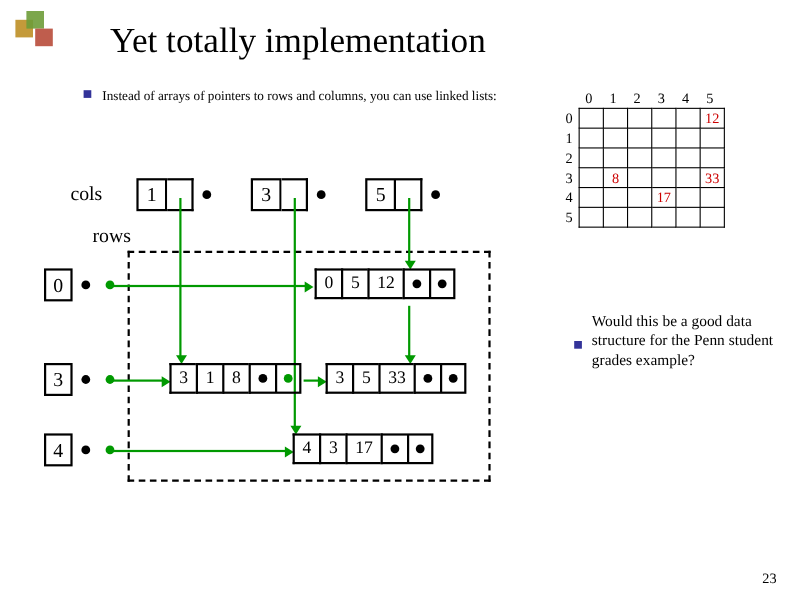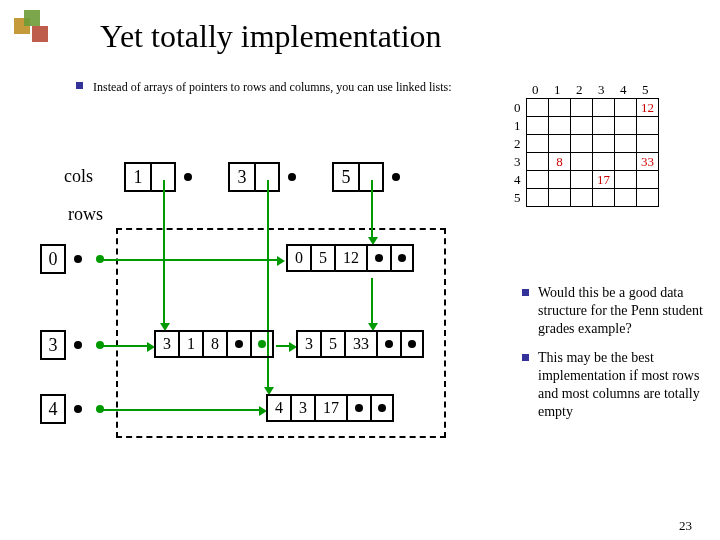--- a/index.html
+++ b/index.html
@@ -32,21 +32,21 @@
   }
   .bullet {
     display:inline-block;
     width:7px; height:7px;
     background:#333399;
     margin-right: 10px;
     vertical-align: 2px;
   }
   
   .cols-label { position:absolute; font-family: "Comic Sans MS", cursive; font-size:18px; }
-  .rows-label { position:absolute; font-family: "Comic Sans MS", cursive; font-size:18px; }
+  .rows-label { position:absolute; font-family: "Comic Sans MS", cursive; font-size:18px;margin-left:16px; }
   .box { position:absolute; border:2px solid #000; background:#fff; display:flex; align-items:center; justify-content:center; font-size:18px; }
   .box.num { font-family: "Times New Roman", serif; }
   .dot { position:absolute; width:8px; height:8px; border-radius:50%; background:#000; }
   .dotg { position:absolute; width:8px; height:8px; border-radius:50%; background:#009900; }
 
   
   .dashed {
     position:absolute;
     border:2px dashed #000;
   }
@@ -71,23 +71,23 @@
   .grid { position:absolute; border-collapse:collapse; }
   .grid td { border:1px solid #000; width:22px; height:18px; text-align:center; font-family:"Comic Sans MS",cursive; font-size:13px; color:#c00; padding:0; }
   .glabel { position:absolute; font-family:"Times New Roman",serif; font-size:13px; }
   .sidetext {
     position:absolute;
     top: 284px; left: 522px;
     width: 190px;
     font-size:14px;
     line-height:1.3;
   }
-  .sidetext .item { display:flex; margin-bottom:10px; }
+  .sidetext .item { display:flex; margin-bottom:10px;align-items:center; }
   .sidetext .b { width:7px; height:7px; background:#333399; margin:5px 9px 0 0; flex-shrink:0; }
-  .pagenum { position:absolute; bottom:6px; right:28px; font-size:13px;text-align:center; }
+  .pagenum { position:absolute; bottom:6px; right:14px; font-size:13px;text-align:center; }
 
   .cellbox { position:absolute; display:flex; }
   .cellbox div { border:2px solid #000; border-right:none; width:24px; height:28px; display:flex; align-items:center; justify-content:center; font-size:16px; }
   .cellbox div:last-child { border-right:2px solid #000; }
 </style>
 </head>
 <body>
 
 <div class="logo">
   <span class="sq" style="left:0;top:8px;width:16px;height:16px;background:#c49a3a"></span>
@@ -258,19 +258,15 @@
         <td></td>
       </tr>
 </tbody>
   </table>
 
 <div class="sidetext">
   <div class="item">
       <span class="b"></span>
       <span>Would this be a good data structure for the Penn student grades example?</span>
     </div>
-  <div class="item">
-      <span class="b"></span>
-      <span>This may be the best implementation if most rows and most columns are totally empty</span>
-    </div>
 </div>
 
 <div class="pagenum">23</div>
 
 </body></html>

